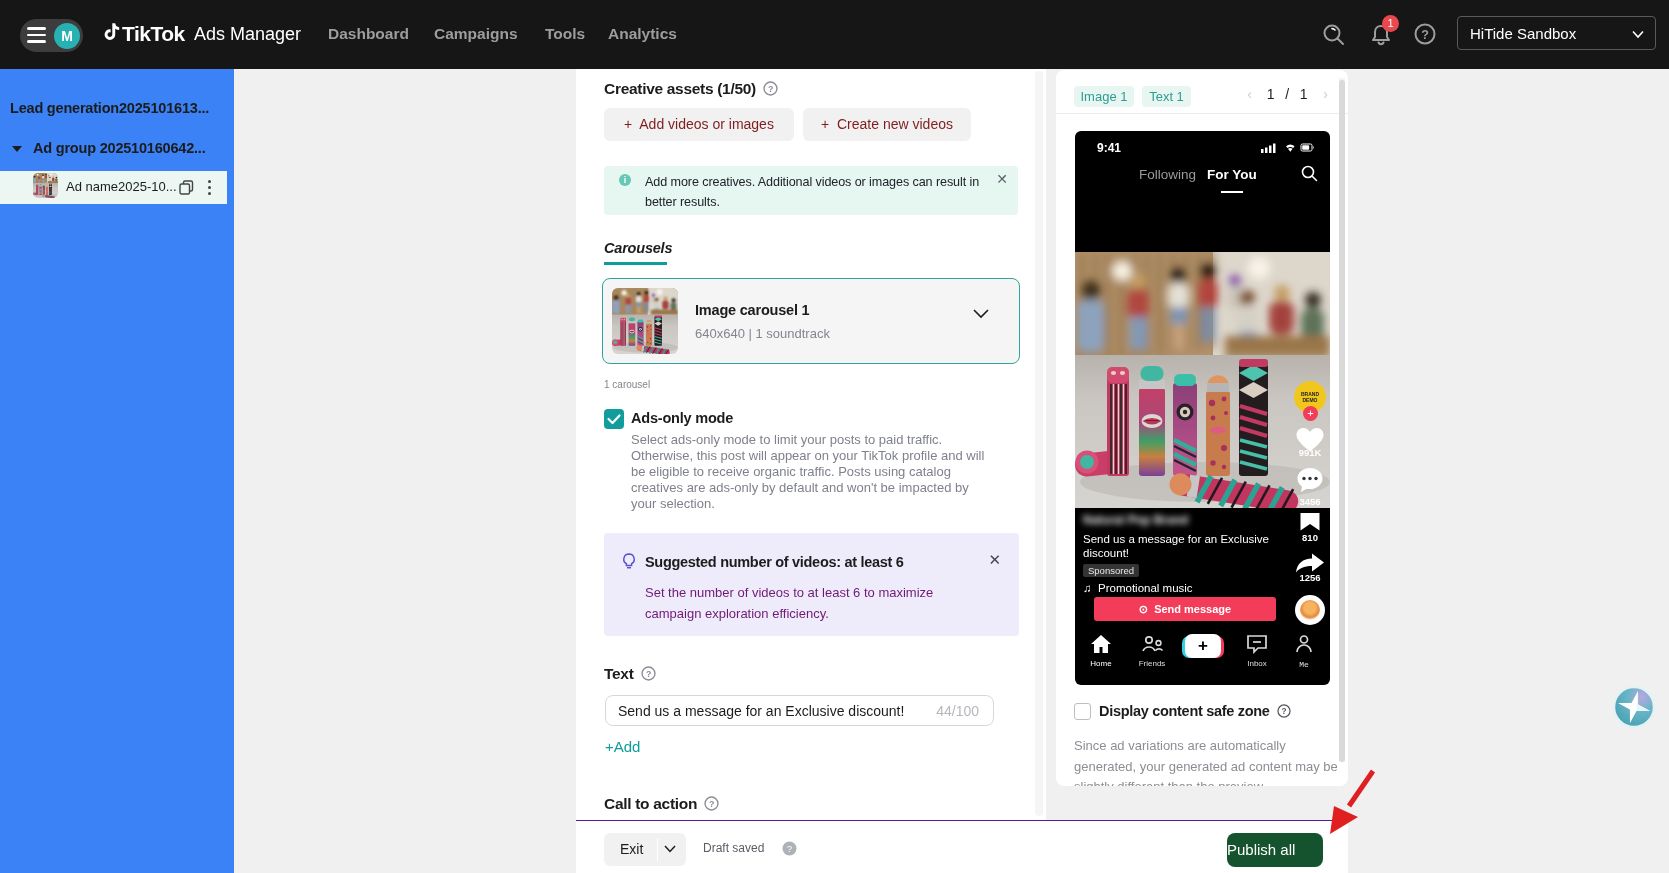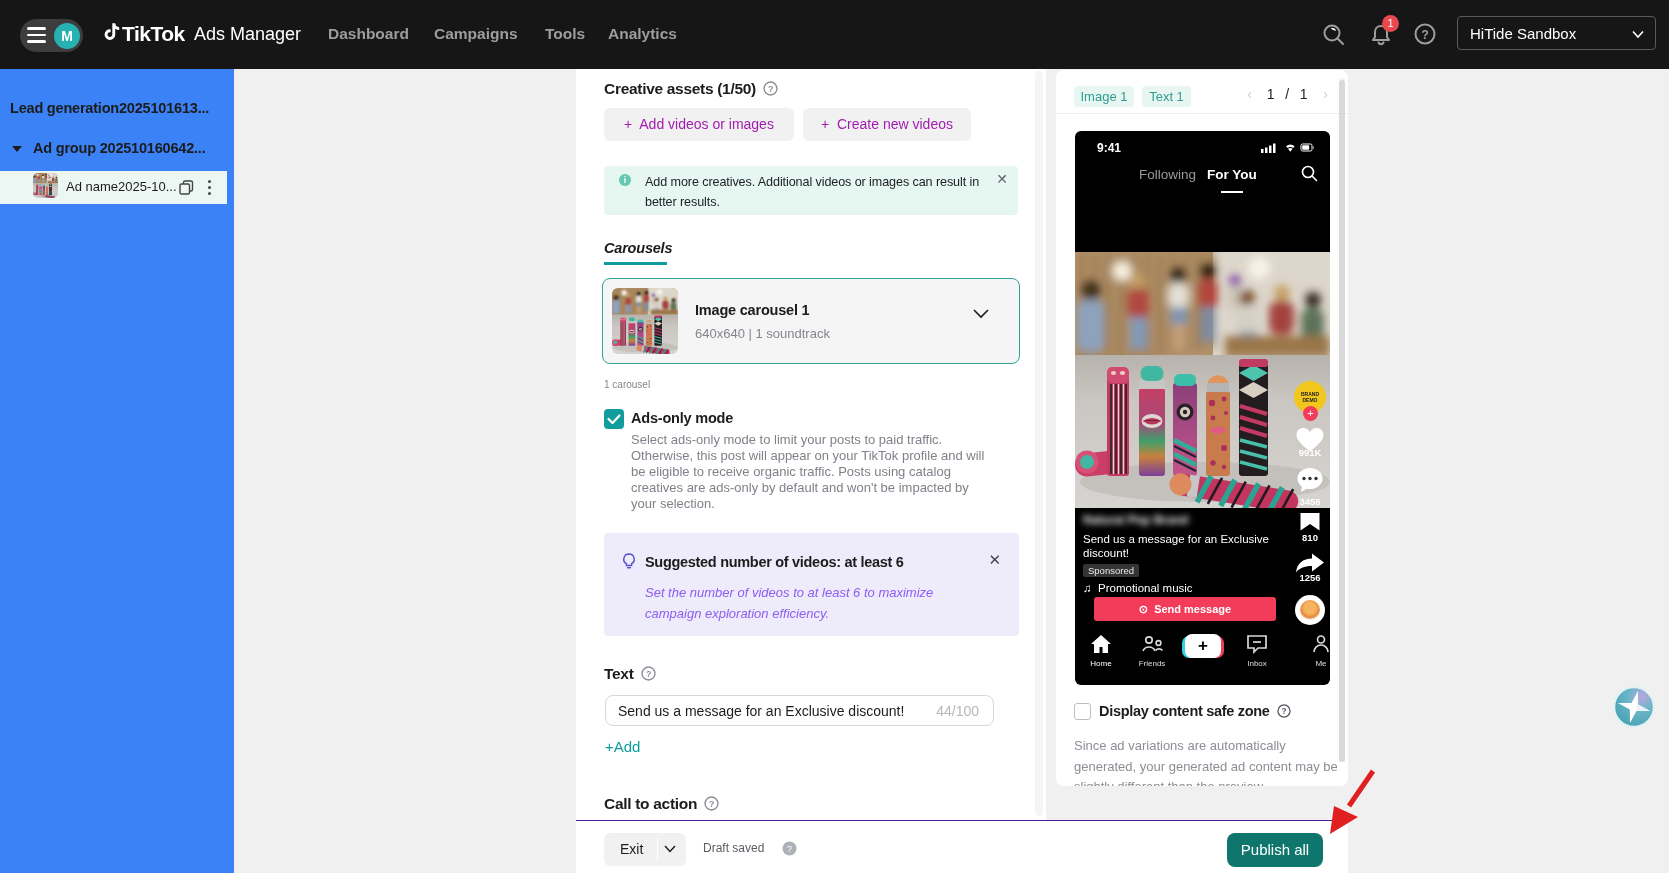--- a/index.html
+++ b/index.html
@@ -33,57 +33,57 @@
 #sb-copy { position:absolute; left:179px; top:9px; }
 #sb-dots { position:absolute; left:208px; top:9px; width:3px; }
 #sb-dots div { width:3px; height:3px; border-radius:50%; background:#444; margin-bottom:3px; }
 
 
 #main { position:absolute; left:576px; top:69px; width:470px; height:751px; background:#ffffff; }
 #main-sb { position:absolute; left:459px; top:2px; width:8px; height:745px; background:#f5f5f5; border-radius:4px; }
 .h1 { font-size:15.5px; font-weight:bold; color:#1c1c1c; letter-spacing:-0.3px; }
 .qmark { display:inline-block; vertical-align:-2px; margin-left:7px; }
 #creative-h { position:absolute; left:28px; top:11px; }
-.gbtn { position:absolute; top:39px; height:33px; background:#f1f1f2; border-radius:6px; font-size:14px; color:#a21caf; text-align:center; line-height:33px; }
+.gbtn { position:absolute; top:39px; height:33px; background:#f1f1f2; border-radius:6px; font-size:14px; color:#7f1d1d; text-align:center; line-height:33px; }
 #btn-add { left:28px; width:190px; }
 #btn-create { left:227px; width:168px; }
 #banner-mint { position:absolute; left:28px; top:97px; width:414px; height:49px; background:#e6f6f1; border-radius:4px; font-size:13px; color:#20232a; }
 #banner-mint .bi { position:absolute; left:15px; top:8px; width:12px; height:12px; border-radius:50%; background:#66c7b5; color:#fff; font-size:9px; font-weight:bold; text-align:center; line-height:12px; }
 #banner-mint .tx { position:absolute; left:41px; top:6px; line-height:20px; font-size:12.6px; letter-spacing:-0.1px; }
 #banner-mint .x { position:absolute; right:10px; top:5px; font-size:14px; color:#60646c; }
 #tab-car { position:absolute; left:28px; top:171px; font-size:14.5px; font-weight:bold; letter-spacing:-0.2px;font-style:italic; }
 #tab-line { position:absolute; left:28px; top:193px; width:63px; height:3px; background:#0f9c9c; }
 #card { position:absolute; left:26px; top:209px; width:418px; height:86px; border:1.5px solid #30a39a; border-radius:8px; background:#f5f5f6; }
 #card-thumb { position:absolute; left:9px; top:9px; width:66px; height:66px; border-radius:6px; overflow:hidden; }
 #card-title { position:absolute; left:92px; top:23px; font-size:14.5px; font-weight:bold; letter-spacing:-0.2px; }
 #card-sub { position:absolute; left:92px; top:47px; font-size:13px; color:#83868d; }
 #card-chev { position:absolute; right:30px; top:30px; }
 #onecar { position:absolute; left:28px; top:310px; font-size:10px; color:#83868d; }
 #cb1 { position:absolute; left:28px; top:340px; width:20px; height:20px; background:#129c9c; border-radius:4px; }
 #adsonly-h { position:absolute; left:55px; top:341px; font-size:14.5px; font-weight:bold; letter-spacing:-0.2px; }
 #adsonly-p { position:absolute; left:55px; top:363px; width:360px; font-size:13px; line-height:16px; color:#7f828a; }
 #banner-purp { position:absolute; left:28px; top:464px; width:415px; height:103px; background:#eeecfa; border-radius:4px; }
 #banner-purp .ti { position:absolute; left:41px; top:21px; font-size:14.5px; font-weight:bold; letter-spacing:-0.3px; }
 #banner-purp .x { position:absolute; right:18px; top:18px; font-size:15px; color:#42464e; }
-#banner-purp .bd { position:absolute; left:41px; top:50px; font-size:13px; line-height:20.5px; color:#8b5cf6;font-style:italic; }
+#banner-purp .bd { position:absolute; left:41px; top:50px; font-size:13px; line-height:20.5px; color:#701a75; }
 #text-h { position:absolute; left:28px; top:596px; }
 #input { position:absolute; left:29px; top:626px; width:389px; height:31px; border:1px solid #d8d8da; border-radius:8px; background:#fff; }
 #input .v { position:absolute; left:12px; top:7px; font-size:14px; }
 #input .c { position:absolute; right:14px; top:7px; font-size:14px; color:#b4b7bc; }
 #addlink { position:absolute; left:29px; top:669px; font-size:15px; color:#0f9c9c; }
 #cta-h { position:absolute; left:28px; top:726px; }
 
 
 #botbar { position:absolute; left:576px; top:820px; width:772px; height:53px; background:#fff; border-top:1px solid #4c1d95; }
 #exit { position:absolute; left:28px; top:12px; width:82px; height:33px; background:#f1f1f2; border-radius:6px; font-size:14px; }
 #exit .t { position:absolute; left:16px; top:8px; }
 #exit .d { position:absolute; left:53px; top:5px; width:1px; height:23px; background:#fff; }
 #exit svg { position:absolute; right:10px; top:12px; }
 #draft { position:absolute; left:127px; top:20px; font-size:12px; color:#595d64; }
-#publish { position:absolute; right:25px; top:12px; width:96px; height:34px; background:#0f766e; border-radius:8px; color:#fff; font-size:15px; text-align:center; line-height:34px; }
+#publish { position:absolute; right:25px; top:12px; width:96px; height:34px; background:#14532d; border-radius:8px; color:#fff; font-size:15px; line-height:34px; }
 
 
 #preview { position:absolute; left:1056px; top:70px; width:292px; height:716px; background:#fff; border-radius:8px; overflow:hidden; }
 .chip { position:absolute; top:16px; height:21px; background:#e7f6f1; border-radius:4px; color:#2f9d92; font-size:13px; line-height:21px; text-align:center; }
 #chip1 { left:18px; width:60px; }
 #chip2 { left:86px; width:49px; }
 #pager { position:absolute; right:20px; top:16px; font-size:14px; color:#1c1c1c; }
 #pv-div { position:absolute; left:0px; top:43px; width:292px; height:1px; background:#ececec; }
 #pv-sb { position:absolute; left:283px; top:8px; width:6px; height:684px; background:#f4f4f4; }
 #pv-thumb { position:absolute; left:283px; top:10px; width:6px; height:682px; background:#d9d9d9; border-radius:3px; }
@@ -495,21 +495,21 @@
           <div style="position:relative; width:42px; height:26px; margin:0 auto;">
             <div style="position:absolute; left:0; top:2px; width:36px; height:22px; border-radius:7px; background:#2ed3dd;"></div>
             <div style="position:absolute; left:6px; top:2px; width:36px; height:22px; border-radius:7px; background:#f23c5a;"></div>
             <div style="position:absolute; left:3px; top:0px; width:36px; height:24px; border-radius:7px; background:#fff; color:#000; font-size:17px; font-weight:bold; line-height:23px;">+</div>
           </div>
         </div>
       <div class="nav-item nav-dim" style="left:160px;"><svg width="22" height="20" viewBox="0 0 22 20">
             <path d="M2 2 h18 v12 h-8 l-4 4 v-4 H2z" fill="none" stroke="#fff" stroke-width="1.7"></path>
             <line x1="7" y1="8" x2="15" y2="8" stroke="#fff" stroke-width="1.7"></line>
           </svg><div class="lbl">Inbox</div></div>
-      <div class="nav-item nav-dim" style="left:224px;"><svg width="20" height="20" viewBox="0 0 20 20">
+      <div class="nav-item nav-dim" style="left:207px;font-family:Liberation Mono, monospace;"><svg width="20" height="20" viewBox="0 0 20 20">
             <circle cx="10" cy="5.5" r="3.5" fill="none" stroke="#fff" stroke-width="1.7"></circle>
             <path d="M3 18 a7 7 0 0 1 14 0" fill="none" stroke="#fff" stroke-width="1.7"></path>
           </svg><div class="lbl">Me</div></div>
     </div>
   </div>
 
   <div id="safe-row">
     <div id="safe-cb"></div>
     <div id="safe-lbl">Display content safe zone&nbsp; <svg width="14" height="14" viewBox="0 0 22 22" style="vertical-align:-2px;">
           <circle cx="11" cy="11" r="9.5" fill="none" stroke="#55585f" stroke-width="2"></circle>

